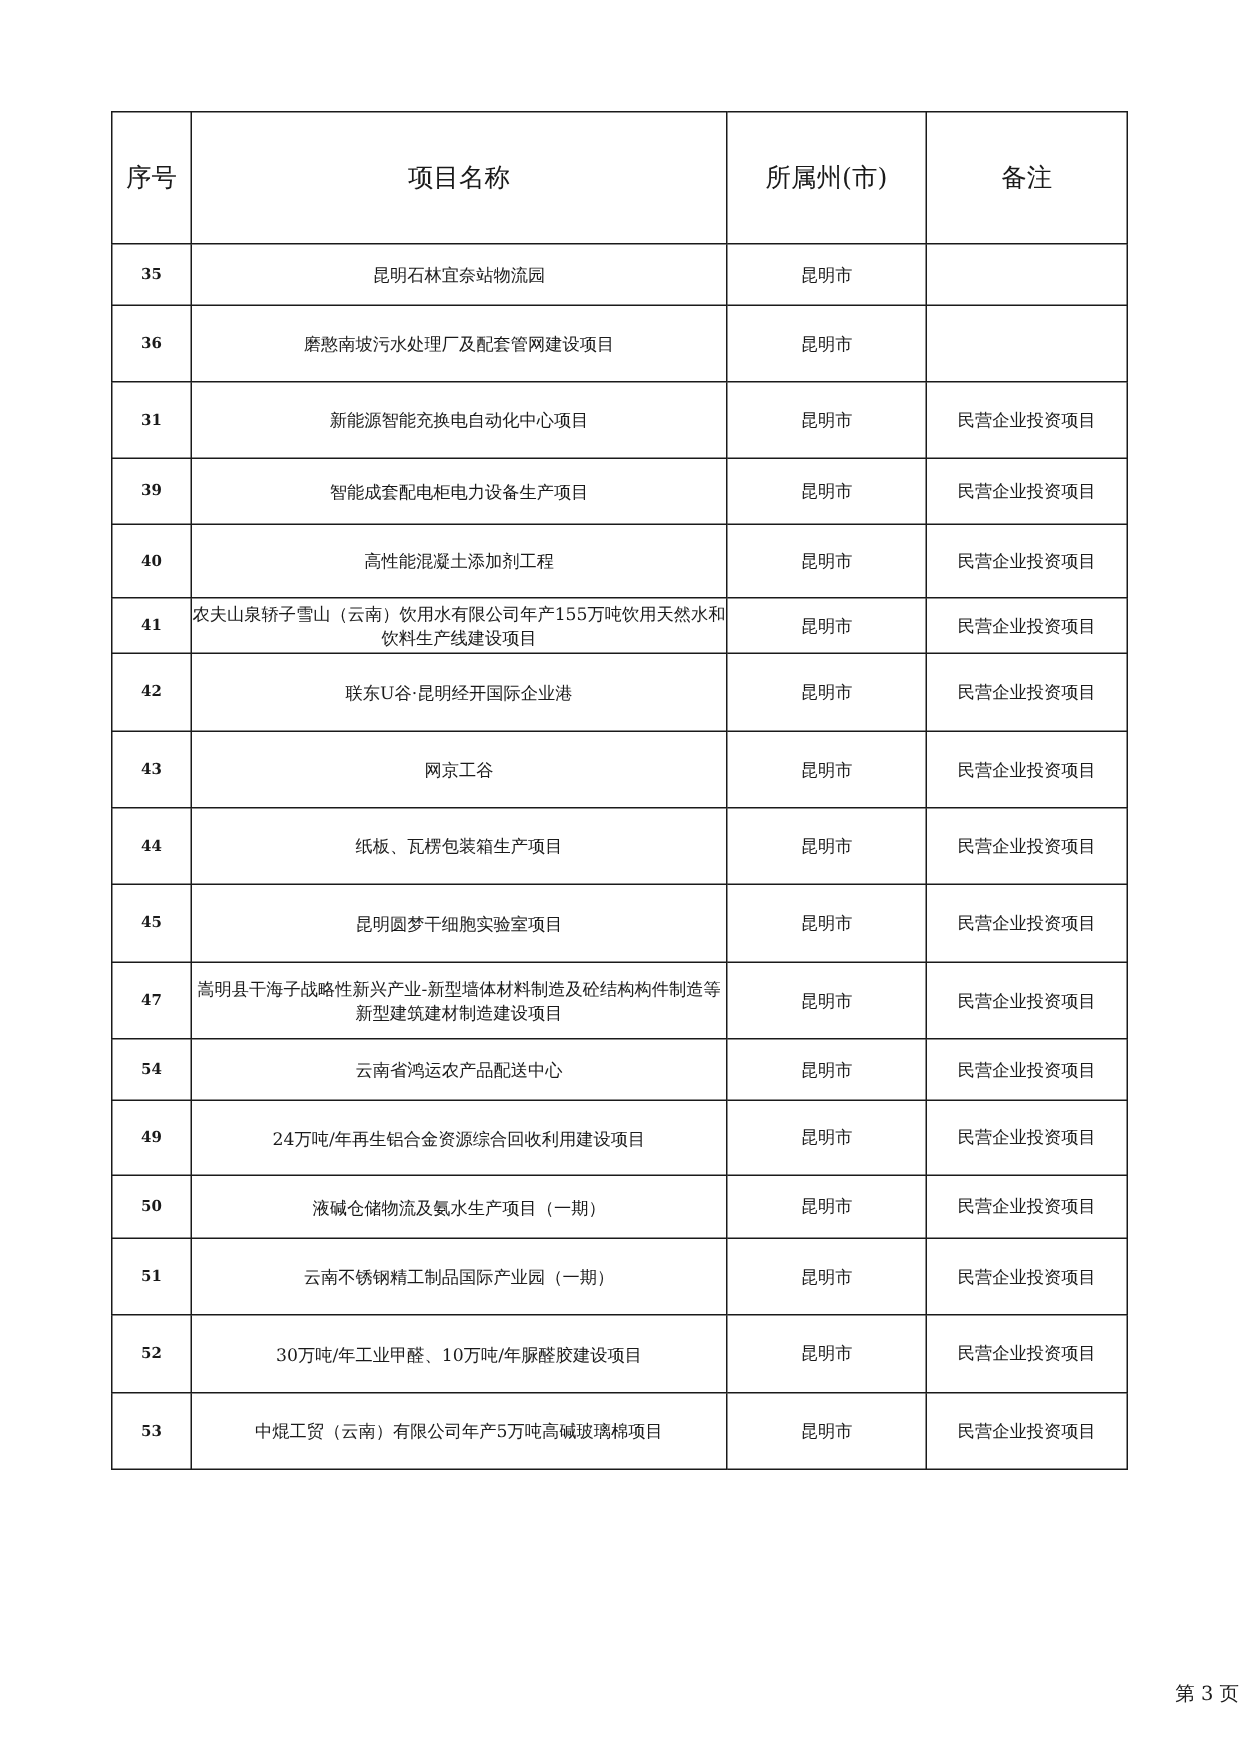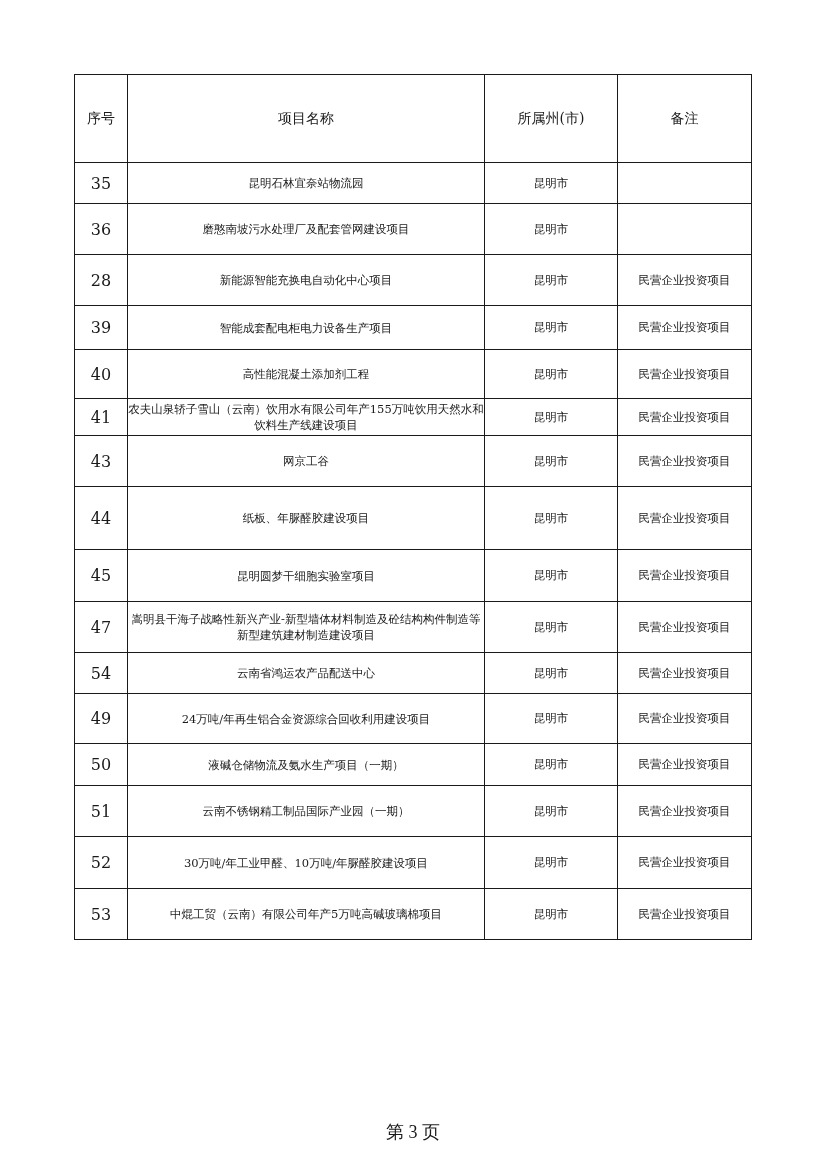--- a/index.html
+++ b/index.html
@@ -1,28 +1,28 @@
 <!DOCTYPE html>
 <html><head>
 <meta charset="utf-8">
 <style>
   html, body { margin: 0; padding: 0; background: #ffffff; }
   body { width: 826px; height: 1169px; position: relative; overflow: hidden;
          font-family: "DejaVu Serif", "Liberation Serif", serif; color: #1a1a1a; }
   table.grid { position: absolute; left: 74px; top: 74px; border-collapse: collapse;
                table-layout: fixed; width: 677px; }
   table.grid td, table.grid th { border: 1.3px solid #1a1a1a; padding: 0; }
-  th { font-weight: normal; font-size: 14px; text-align: center; vertical-align: middle; height: 87px; }
+  th { font-weight: normal; font-size: 17px; text-align: center; vertical-align: middle; height: 87px; }
   td { font-size: 11.5px; vertical-align: middle; }
-  td.seq { text-align: center; font-size: 16px; }
+  td.seq { text-align: center; font-size: 10px; font-weight: bold; }
   td.name { text-align: center; padding-left: 3px; padding-right: 4px; line-height: 16px; }
   td.region { text-align: center; }
   td.note { text-align: center; }
-  .page-num { position: absolute; left: 0; width: 826px; top: 1120px; text-align: center;
-              font-size: 18px; font-family: Liberation Serif, serif; }
+  .page-num { position: absolute; left: 0; width: 826px; top: 1120px; text-align: right;
+              font-size: 13px; }
 </style>
 </head>
 <body>
 
 <table class="grid">
   <colgroup>
     <col style="width:53px">
     <col style="width:357px">
     <col style="width:133px">
     <col style="width:134px">
@@ -42,21 +42,21 @@
         <td class="region">昆明市</td>
         <td class="note"></td>
       </tr>
       <tr style="height: 51px;">
         <td class="seq">36</td>
         <td class="name">磨憨南坡污水处理厂及配套管网建设项目</td>
         <td class="region">昆明市</td>
         <td class="note"></td>
       </tr>
       <tr style="height: 51px;">
-        <td class="seq">28</td>
+        <td class="seq">31</td>
         <td class="name">新能源智能充换电自动化中心项目</td>
         <td class="region">昆明市</td>
         <td class="note">民营企业投资项目</td>
       </tr>
       <tr style="height: 44px;">
         <td class="seq">39</td>
         <td class="name">智能成套配电柜电力设备生产项目</td>
         <td class="region">昆明市</td>
         <td class="note">民营企业投资项目</td>
       </tr>
@@ -65,29 +65,35 @@
         <td class="name">高性能混凝土添加剂工程</td>
         <td class="region">昆明市</td>
         <td class="note">民营企业投资项目</td>
       </tr>
       <tr style="height: 37px;">
         <td class="seq">41</td>
         <td class="name">农夫山泉轿子雪山（云南）饮用水有限公司年产155万吨饮用天然水和饮料生产线建设项目</td>
         <td class="region">昆明市</td>
         <td class="note">民营企业投资项目</td>
       </tr>
+      <tr style="height: 52px;">
+        <td class="seq">42</td>
+        <td class="name">联东U谷·昆明经开国际企业港</td>
+        <td class="region">昆明市</td>
+        <td class="note">民营企业投资项目</td>
+      </tr>
       <tr style="height: 51px;">
         <td class="seq">43</td>
         <td class="name">网京工谷</td>
         <td class="region">昆明市</td>
         <td class="note">民营企业投资项目</td>
       </tr>
-      <tr style="height: 63px;">
+      <tr style="height: 51px;">
         <td class="seq">44</td>
-        <td class="name">纸板、年脲醛胶建设项目</td>
+        <td class="name">纸板、瓦楞包装箱生产项目</td>
         <td class="region">昆明市</td>
         <td class="note">民营企业投资项目</td>
       </tr>
       <tr style="height: 52px;">
         <td class="seq">45</td>
         <td class="name">昆明圆梦干细胞实验室项目</td>
         <td class="region">昆明市</td>
         <td class="note">民营企业投资项目</td>
       </tr>
       <tr style="height: 51px;">

